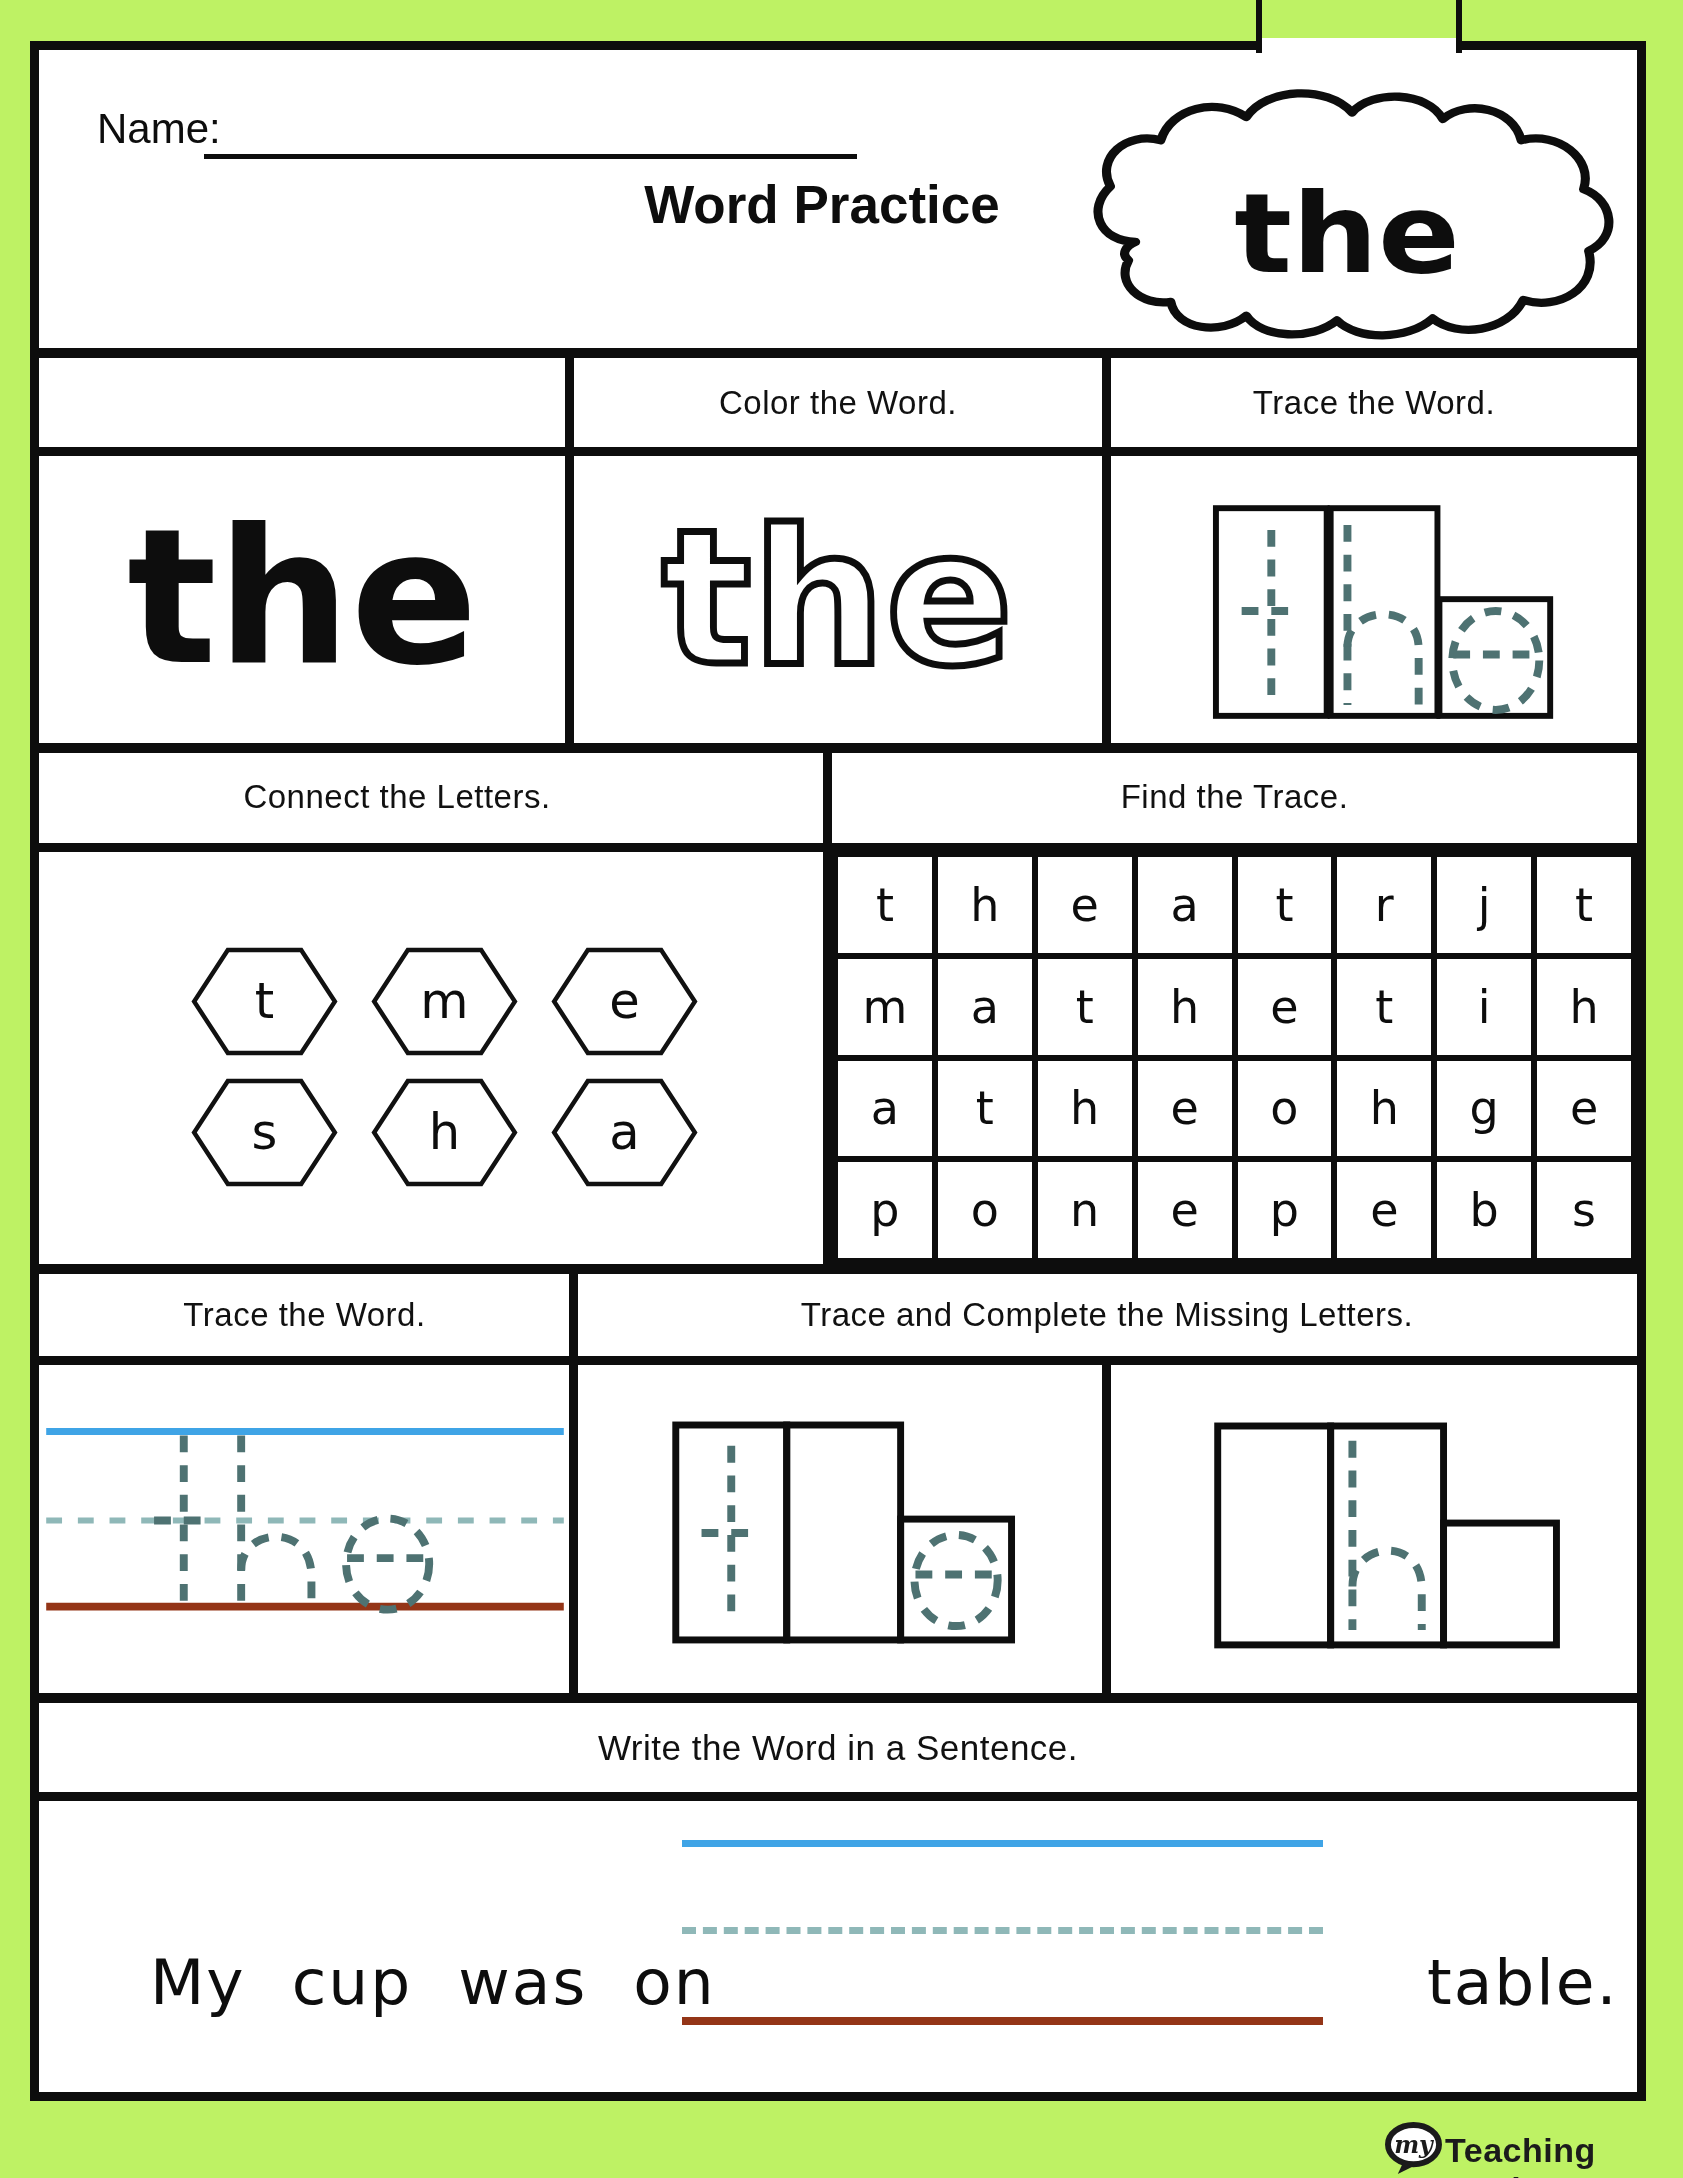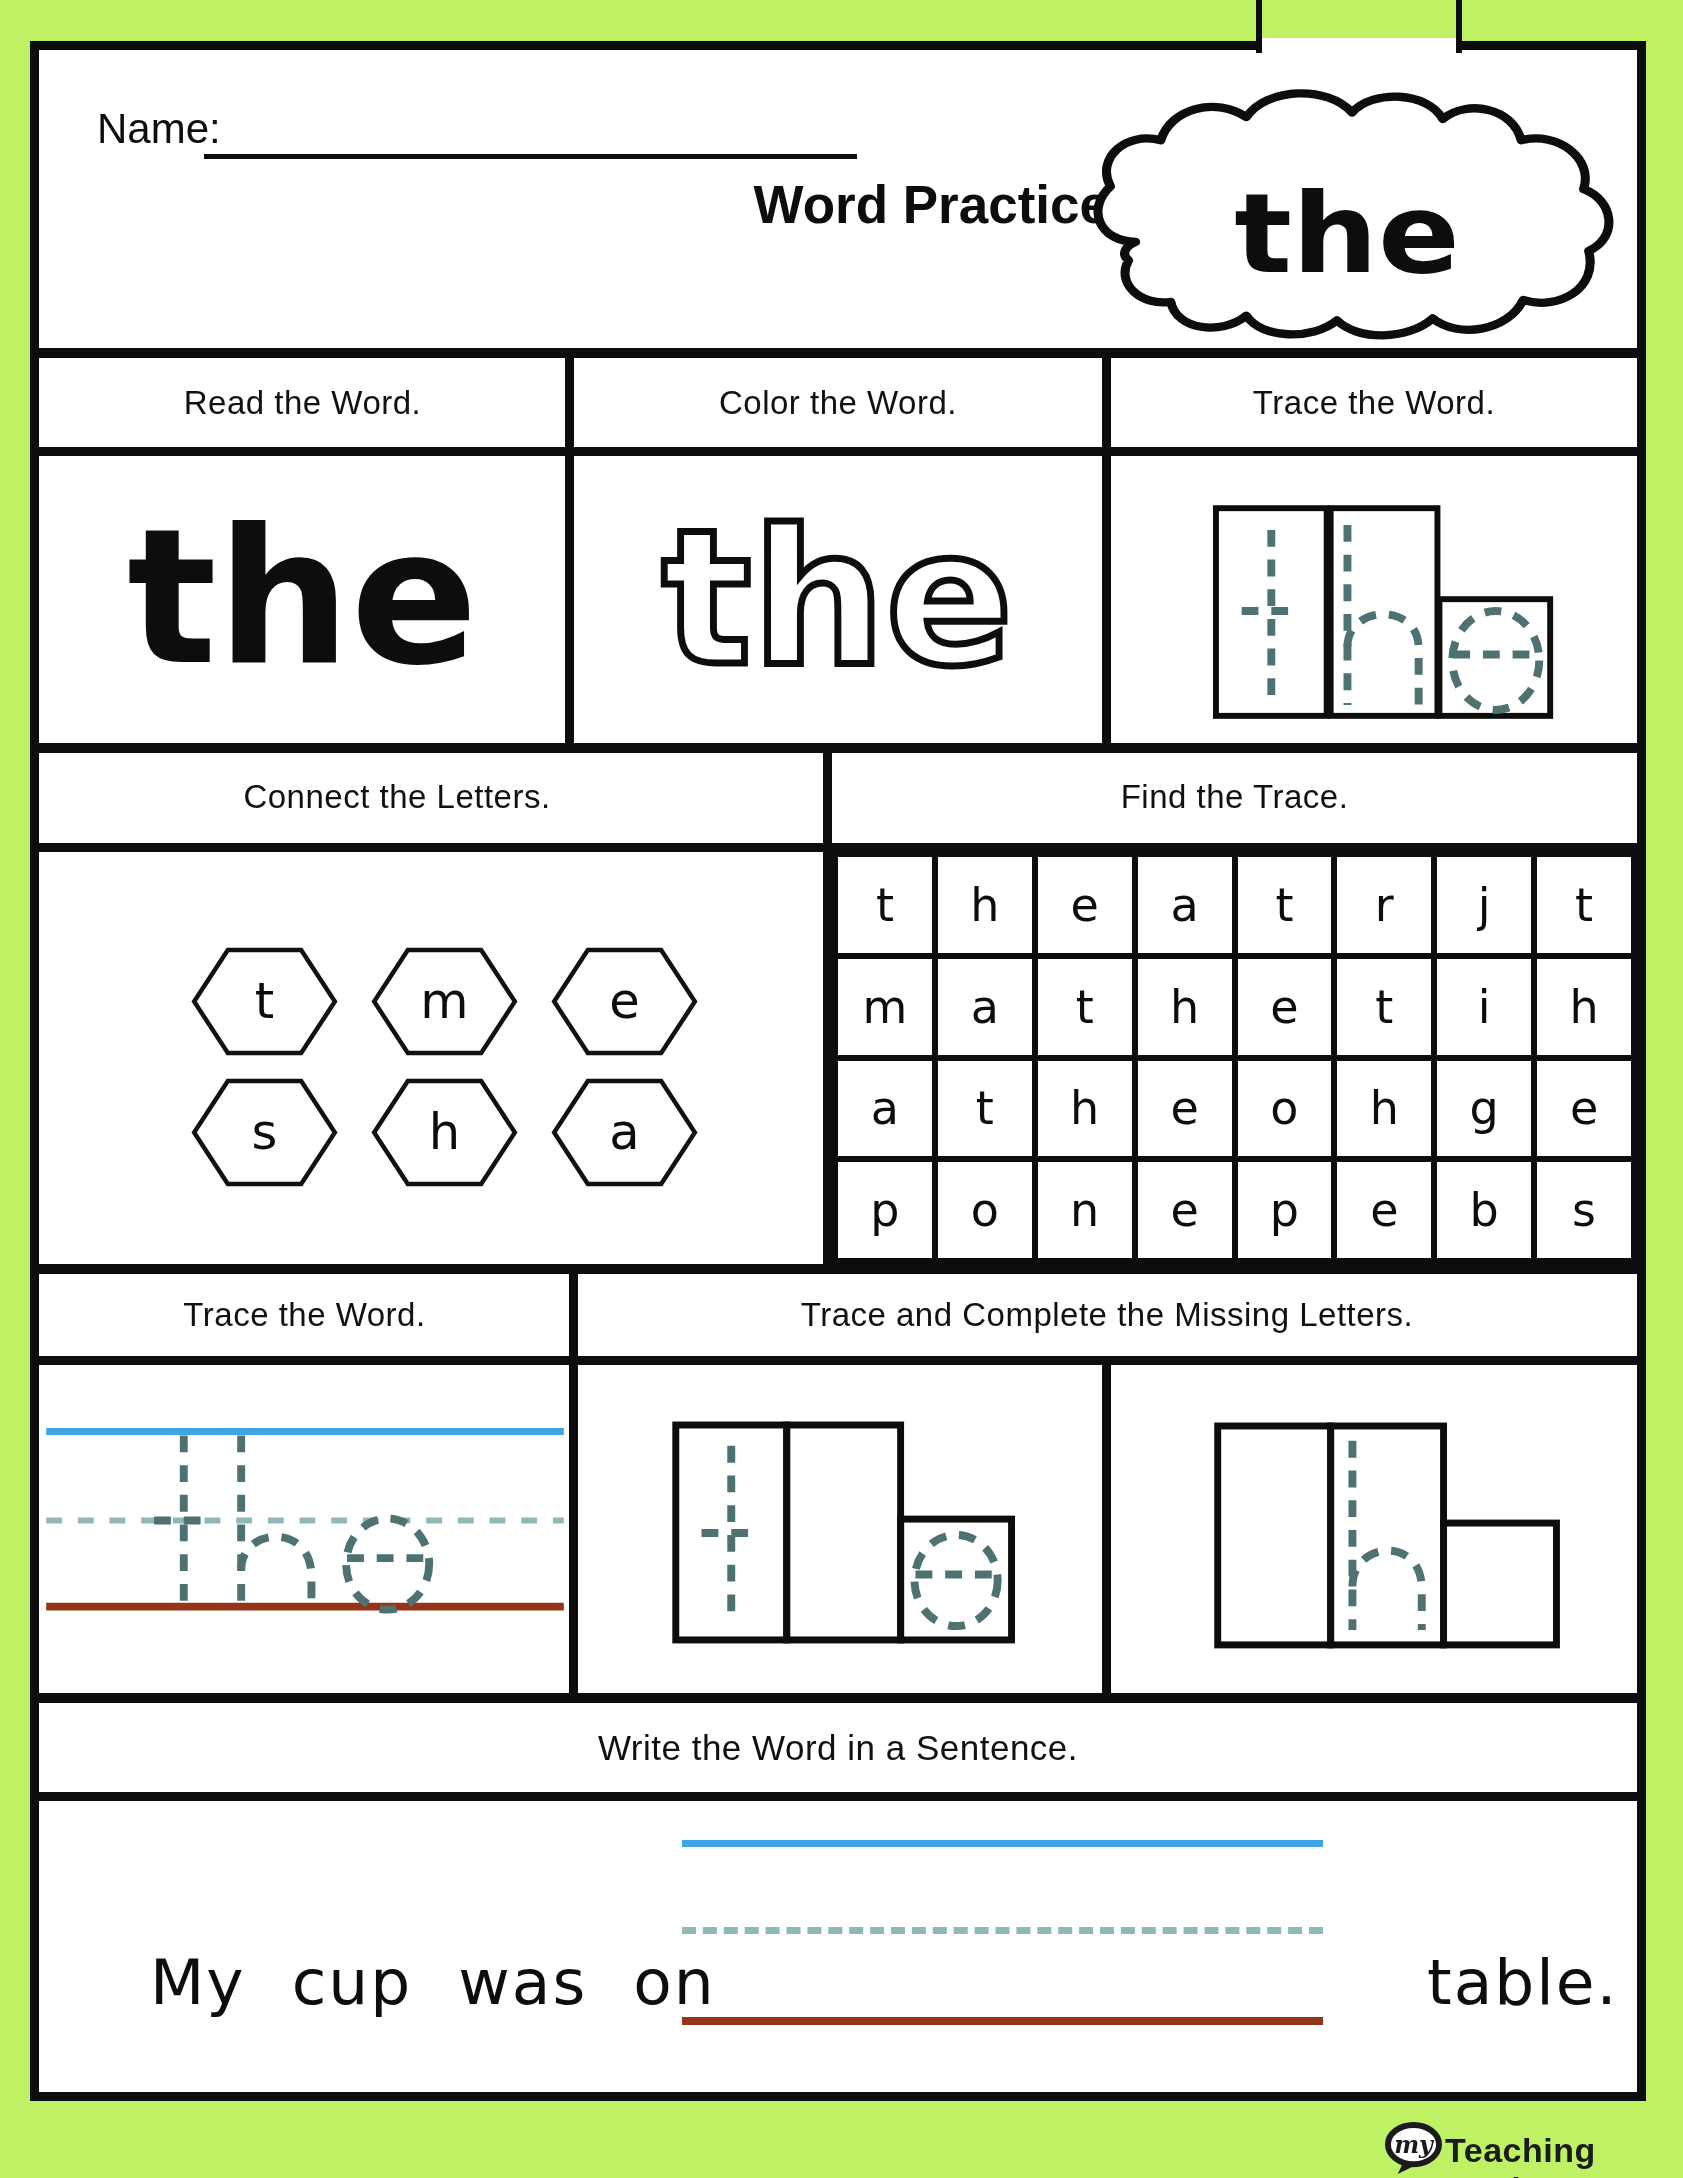--- a/index.html
+++ b/index.html
@@ -14,21 +14,21 @@
     border:9px solid #0d0d0d;box-sizing:border-box;background:#ffffff;
   }
   .rule{position:absolute;left:39px;width:1598px;background:#0d0d0d;}
   .vdiv{position:absolute;width:9px;background:#0d0d0d;}
   .hdr{
     position:absolute;display:flex;align-items:center;justify-content:center;
     font-size:33px;letter-spacing:0.5px;color:#111;
   }
   #name-label{left:97px;top:105px;font-size:42px;}
   #name-line{left:204px;top:154px;width:653px;height:5px;}
-  #title{left:535px;top:174px;width:574px;text-align:right;font-size:53px;font-weight:bold;}
+  #title{left:535px;top:174px;width:574px;text-align:center;font-size:53px;font-weight:bold;}
   #read-word{
     left:39px;top:450px;width:527px;height:292px;display:flex;align-items:center;justify-content:center;
     font-size:188px;font-weight:bold;font-family:"DejaVu Sans",sans-serif;
   }
   .gridwrap{
     position:absolute;left:832px;top:851px;width:805px;height:413px;
     display:grid;grid-template-columns:repeat(8,1fr);grid-template-rows:repeat(4,1fr);
     border:3px solid #0d0d0d;box-sizing:border-box;background:#0d0d0d;
   }
   .gcell{
@@ -76,21 +76,20 @@
   <div class="rule" style="top:1356px;height:9px;"></div>
   <div class="rule" style="top:1693px;height:10px;"></div>
   <div class="rule" style="top:1792px;height:9px;"></div>
 
   <div class="vdiv" style="left:565px;top:348px;height:403px;"></div>
   <div class="vdiv" style="left:1102px;top:348px;height:403px;"></div>
   <div class="vdiv" style="left:823px;top:752px;height:512px;"></div>
   <div class="vdiv" style="left:569px;top:1274px;height:429px;"></div>
   <div class="vdiv" style="left:1102px;top:1365px;height:338px;"></div>
 
-  <div class="hdr" style="left:39px;top:358px;width:527px;height:89px;">Read the Word.</div>
   <div class="hdr" style="left:574px;top:358px;width:528px;height:89px;">Color the Word.</div>
   <div class="hdr" style="left:1111px;top:358px;width:526px;height:89px;">Trace the Word.</div>
   <div class="hdr" style="left:39px;top:752px;width:716px;height:90px;">Connect the Letters.</div>
   <div class="hdr" style="left:832px;top:752px;width:805px;height:90px;">Find the Trace.</div>
   <div class="hdr" style="left:39px;top:1274px;width:531px;height:82px;">Trace the Word.</div>
   <div class="hdr" style="left:39px;top:1704px;width:1598px;height:88px;font-size:35px;">Write the Word in a Sentence.</div>
   <div class="hdr" style="left:578px;top:1274px;width:1058px;height:82px;">Trace and Complete the Missing Letters.</div>
 
   <div class="abs" id="read-word">the</div>
 

